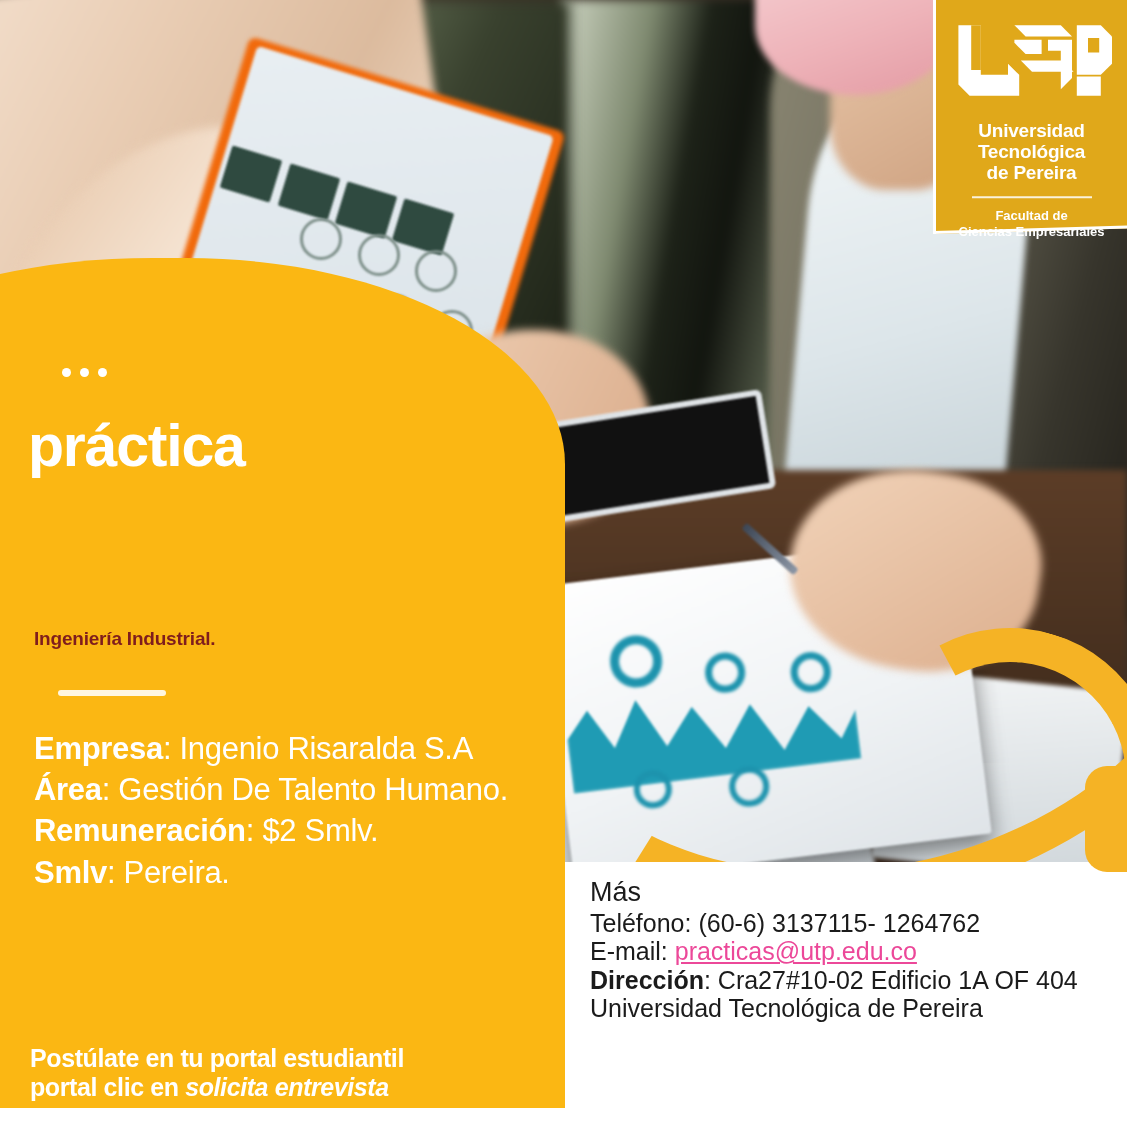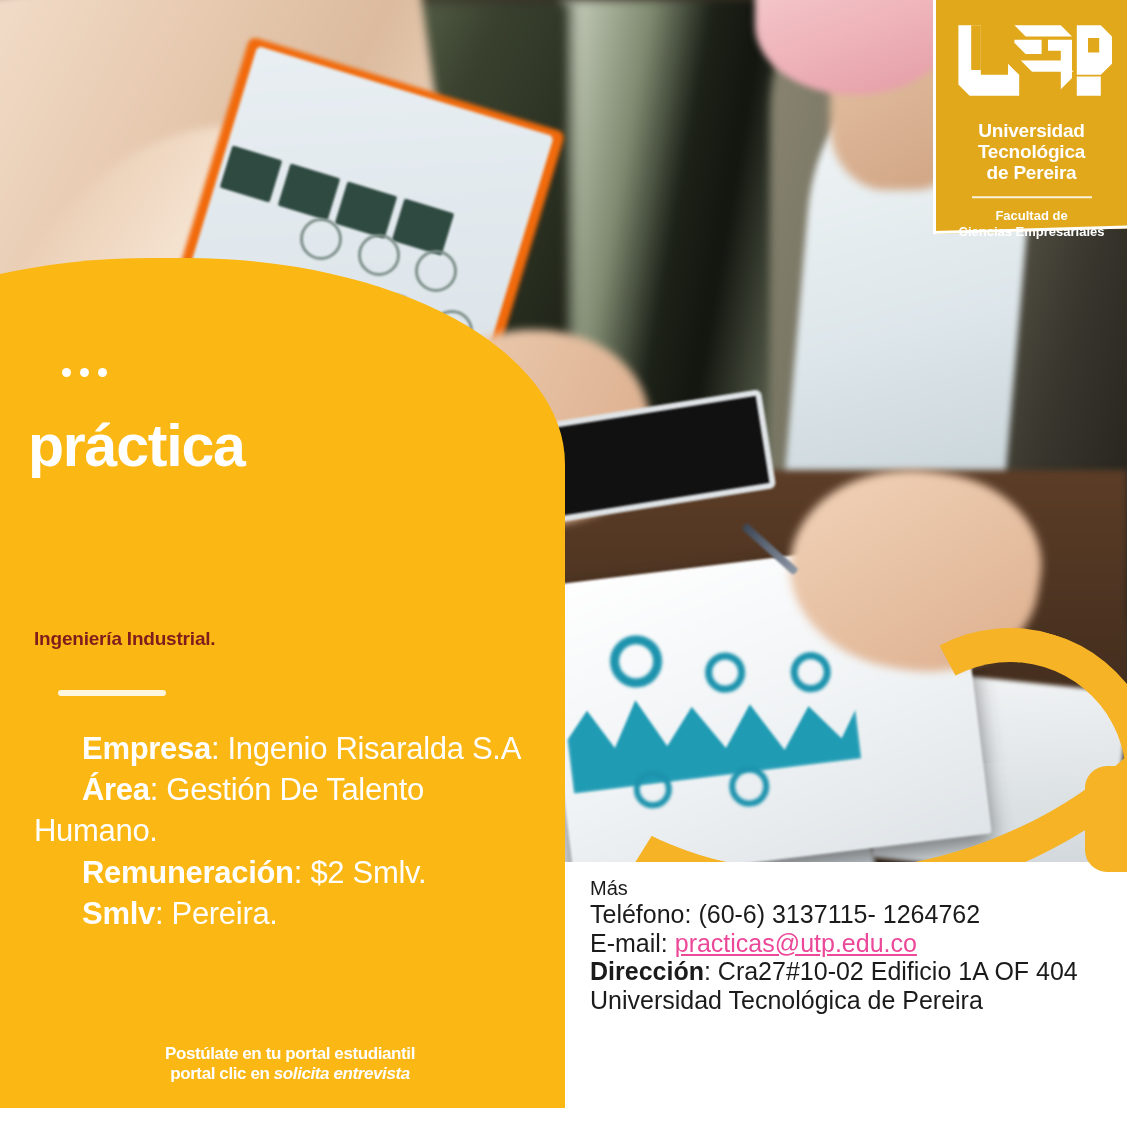--- a/index.html
+++ b/index.html
@@ -127,31 +127,31 @@
     letter-spacing:-1.2px; }
 
   .subtitle { position:absolute; left:34px; top:584px; width:480px;
     color:#7f1d1d; font-size:19px; font-weight:bold; letter-spacing:-.2px;margin-top:44px; }
 
   .rule { position:absolute; left:58px; top:690px; width:108px; height:6px;
     background:#FFF6E0; border-radius:3px; }
 
   .details { position:absolute; left:34px; top:728px; width:500px;
     color:#ffffff; font-size:31px; line-height:1.33; letter-spacing:-.3px; }
-  .details b { font-weight:bold;margin-left:48px; }
+  .details b { font-weight:bold; }
 
   .cta { position:absolute; left:30px; top:1044px; width:520px; color:#ffffff;
-    font-size:17px; font-weight:bold; line-height:1.16; text-align:center;
+    font-size:25px; font-weight:bold; line-height:1.16; text-align:left;
     letter-spacing:-.4px; }
   .cta i { font-style:italic; }
 
   
   .contact { position:absolute; left:590px; top:876px; width:530px;
     color:#1b1b1b; font-size:25px; line-height:1.14; }
-  .contact .big { font-size:20px; line-height:1.22; }
+  .contact .big { font-size:27px; line-height:1.22; }
   .contact b { font-weight:bold; }
   .contact a { color:#ec4899; text-decoration:underline; }
 </style>
 </head>
 <body>
 
 <div id="poster">
 
   <div class="photo">
     <div class="ph-window"></div>

